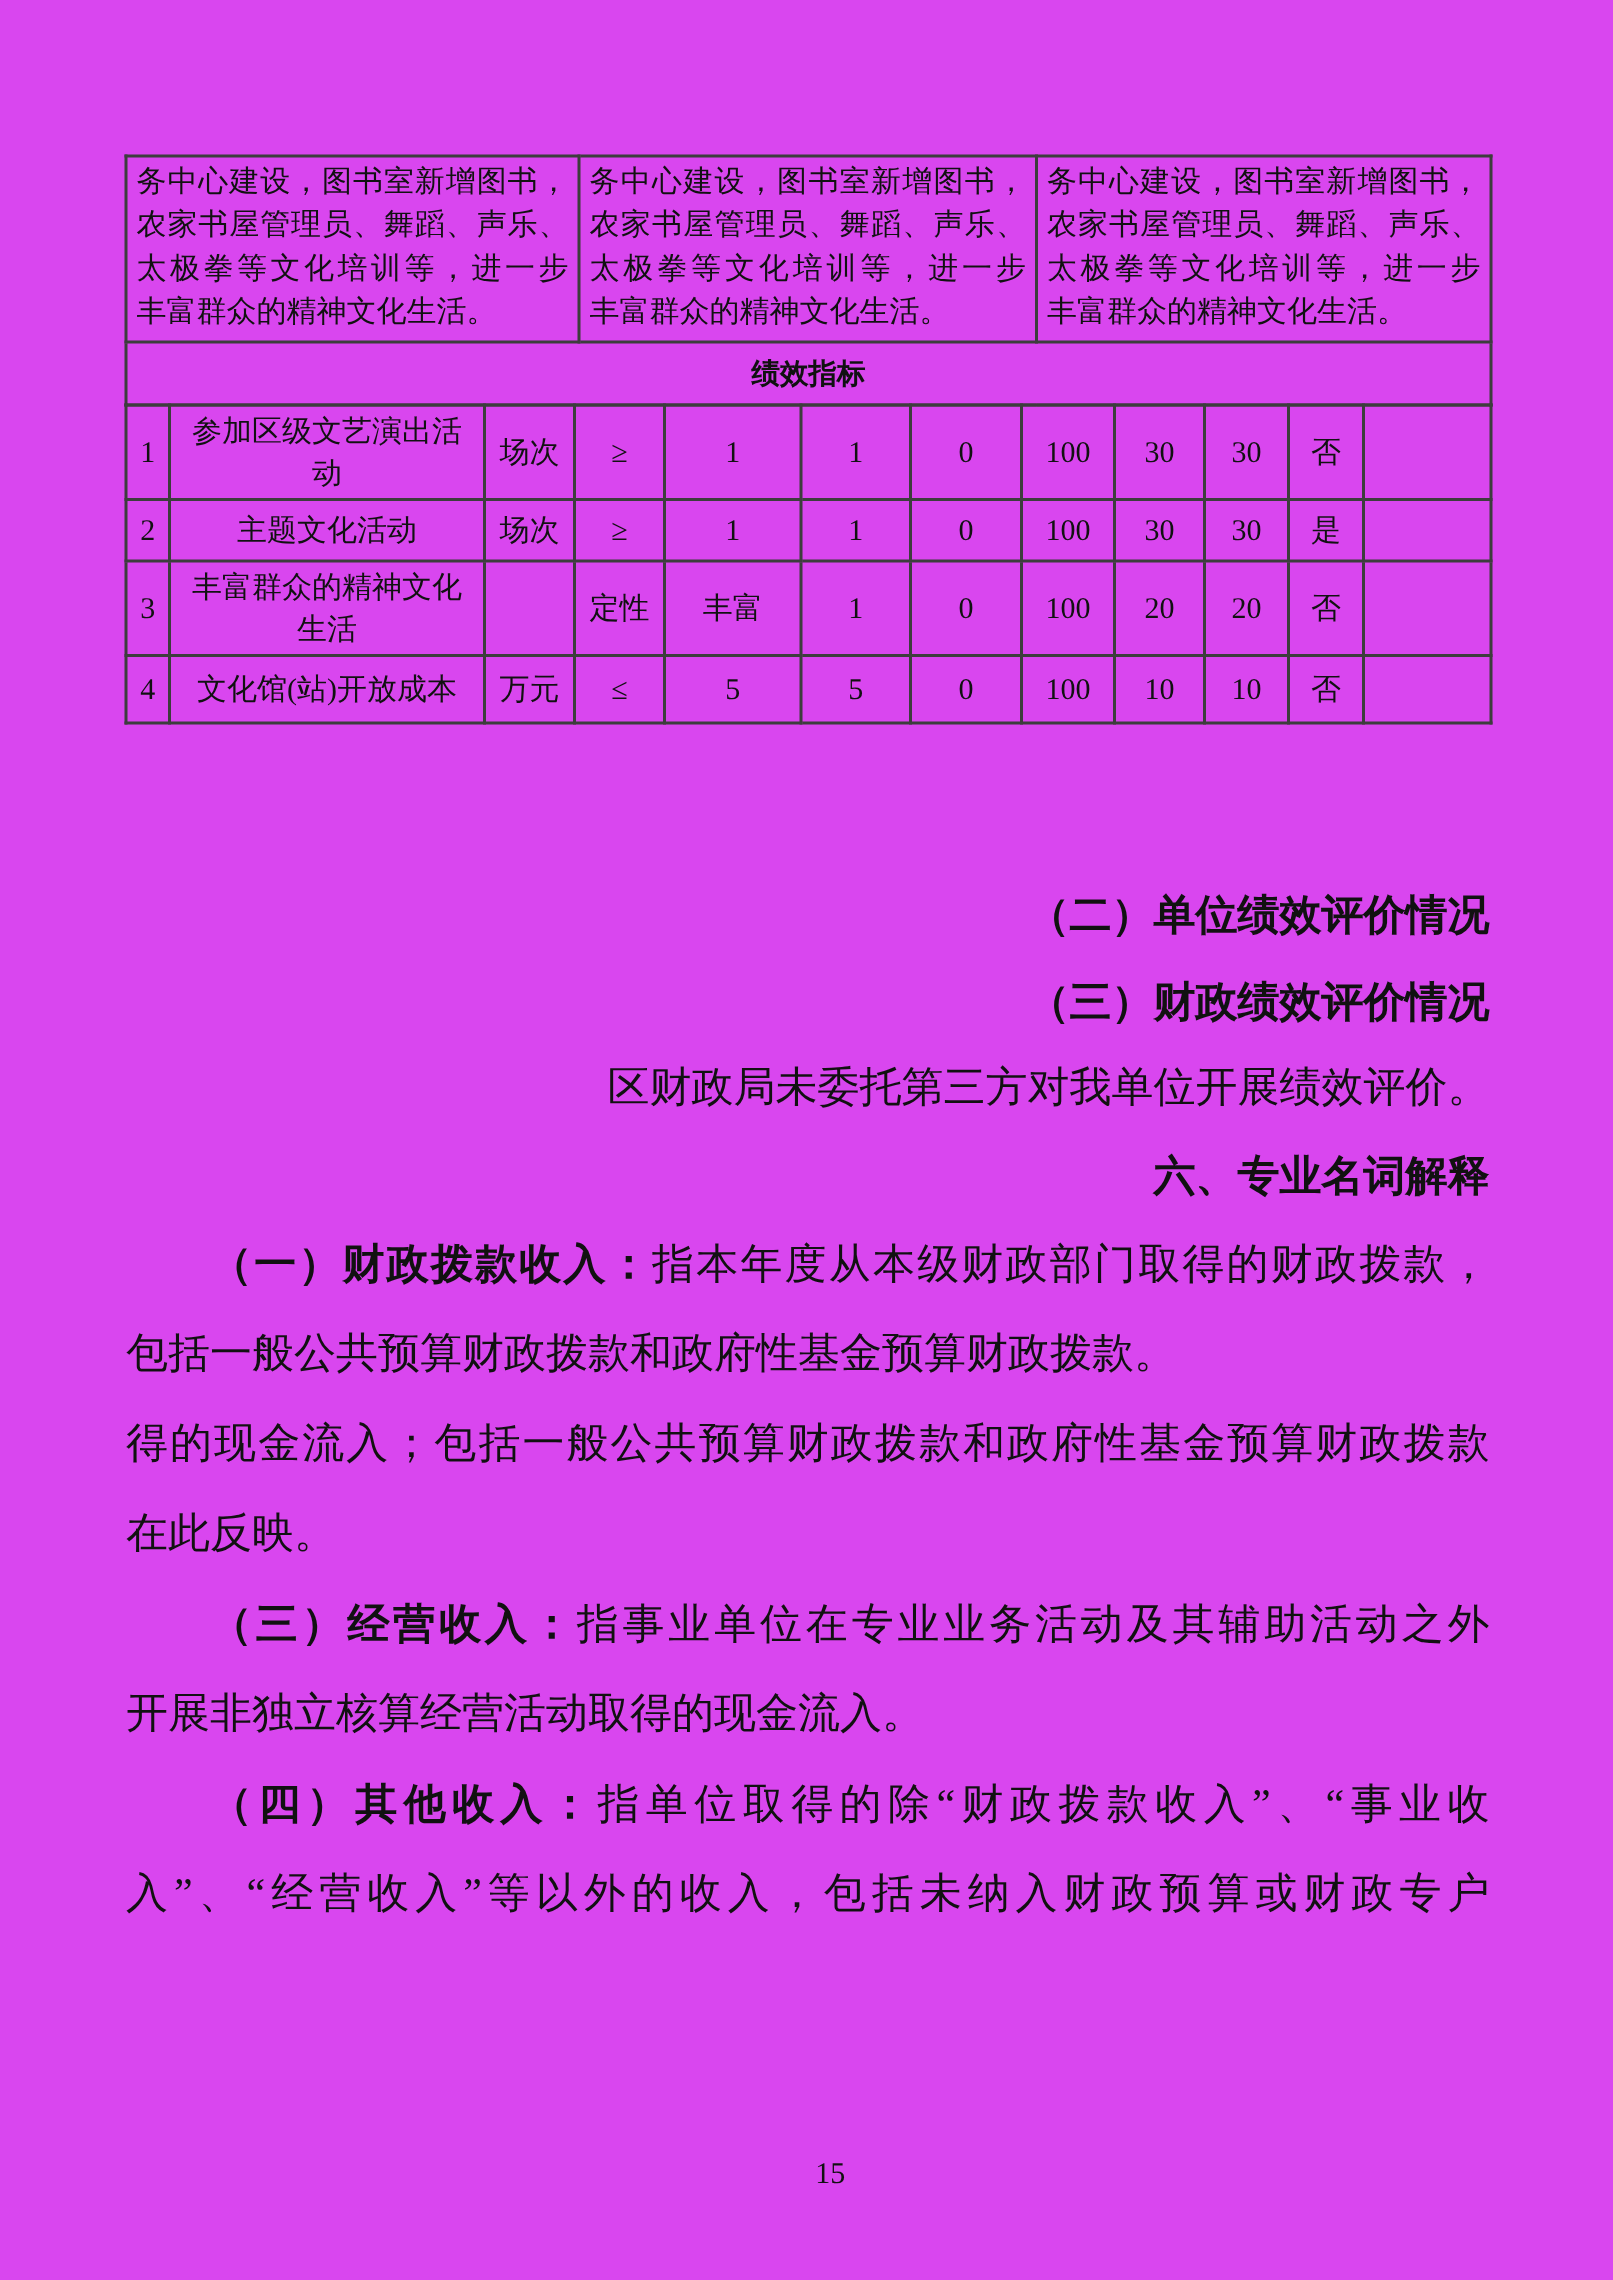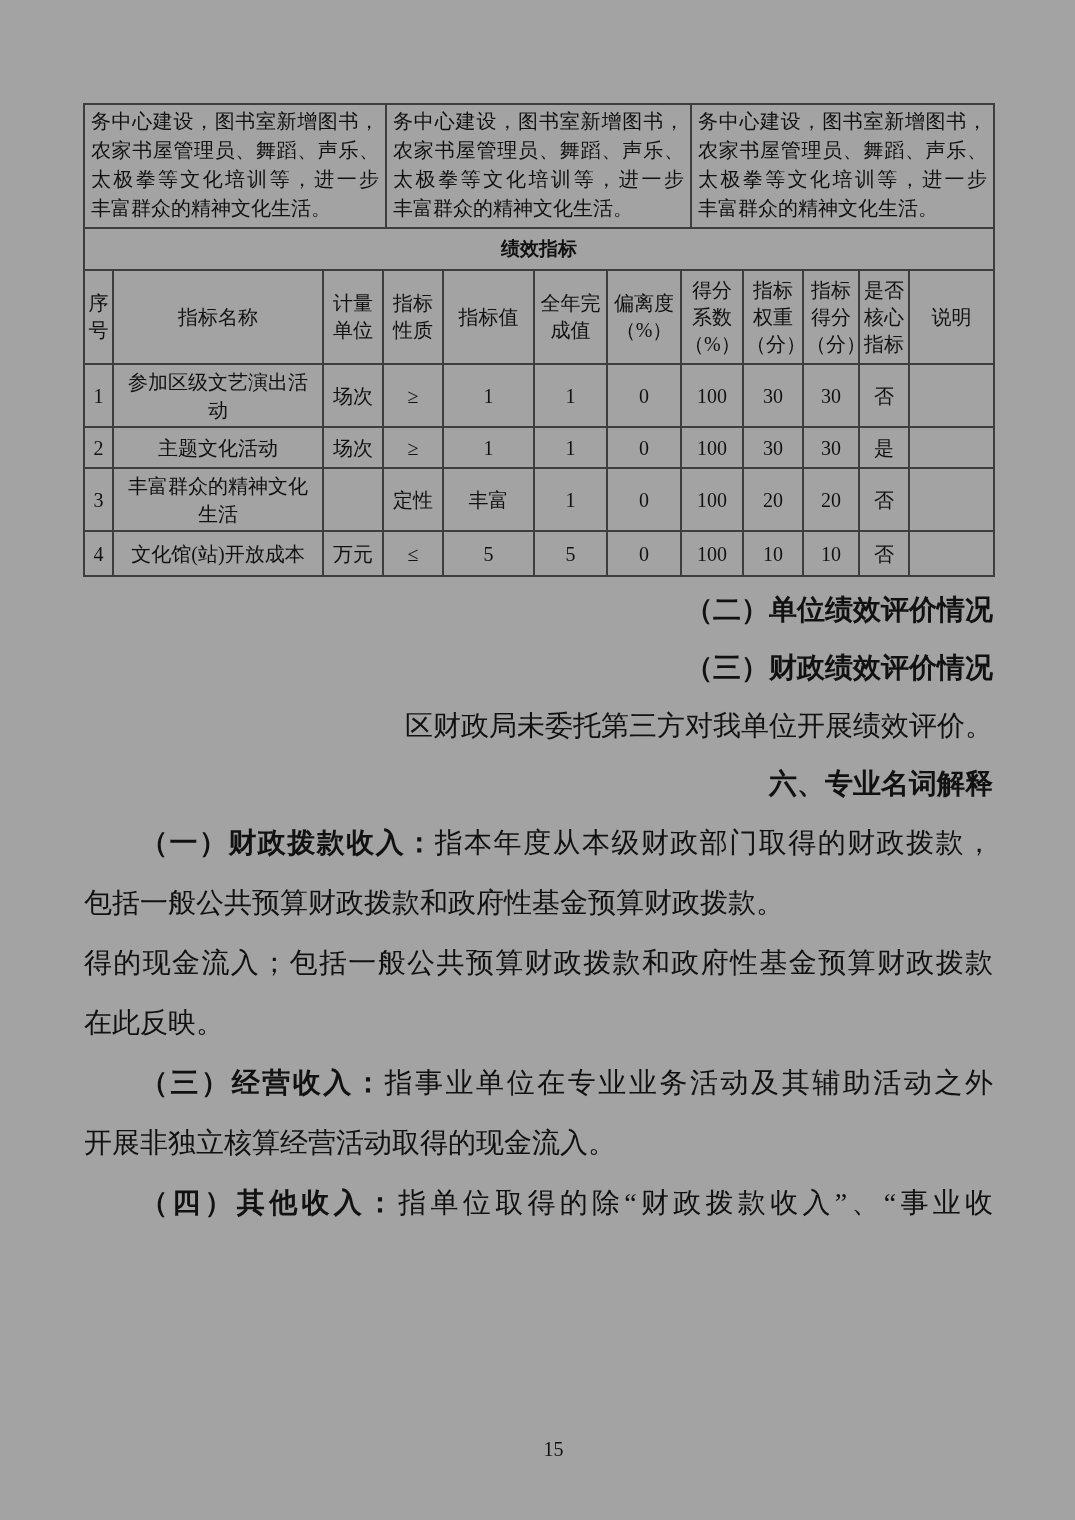--- a/index.html
+++ b/index.html
@@ -1,17 +1,17 @@
 <!DOCTYPE html>
 <html><head>
 <meta charset="utf-8">
 <style>
   html,body{margin:0;padding:0;background:#ffffff;}
   .page{
-    position:relative;width:1075px;height:1520px;background:#a3a3a3;
+    position:relative;width:1075px;height:1520px;background:#d946ef;
     font-family:"Liberation Serif",serif;color:#111111;overflow:hidden;
   }
   
   .tblwrap{position:absolute;left:83px;top:103px;width:910px;}
   table{border-collapse:collapse;table-layout:fixed;width:910px;}
   td{border:2px solid #3d3d3d;padding:0;font-weight:normal;vertical-align:middle;}
   
   td.cont{height:120px;vertical-align:top;padding:2px 6px 0 6px;}
   .contline{font-size:20px;line-height:29px;height:29px;text-align:justify;text-align-last:justify;}
   .contline.lastln{text-align-last:left;}
@@ -86,34 +86,20 @@
         <col style="width:91px">
           <col style="width:73px">
           <col style="width:74px">
           <col style="width:62px">
         <col style="width:60px">
           <col style="width:56px">
           <col style="width:50px">
           <col style="width:85px">
       </colgroup>
       <tbody>
-          <tr>
-        <td class="hdr">序号</td>
-        <td class="hdr">指标名称</td>
-        <td class="hdr">计量单位</td>
-        <td class="hdr">指标性质</td>
-        <td class="hdr">指标值</td>
-        <td class="hdr">全年完成值</td>
-        <td class="hdr">偏离度（%）</td>
-        <td class="hdr">得分系数（%）</td>
-        <td class="hdr">指标权重（分）</td>
-        <td class="hdr">指标得分（分）</td>
-        <td class="hdr">是否核心指标</td>
-        <td class="hdr">说明</td>
-      </tr>
       <tr class="r1">
         <td class="c">1</td>
         <td class="name">参加区级文艺演出活动</td>
         <td class="c">场次</td>
         <td class="c">≥</td>
         <td class="c">1</td>
         <td class="c">1</td>
         <td class="c">0</td>
         <td class="c">100</td>
         <td class="c">30</td>
@@ -176,16 +162,17 @@
     <div class="ln2 j i56"><span class="b">（一）财政拨款收入：</span><span>指本年度从本级财政部门取得的财政拨款，</span></div>
     <div class="ln2">包括一般公共预算财政拨款和政府性基金预算财政拨款。</div>
 
     <div class="ln2 j">得的现金流入；包括一般公共预算财政拨款和政府性基金预算财政拨款</div>
     <div class="ln2">在此反映。</div>
 
     <div class="ln2 j i56"><span class="b">（三）经营收入：</span><span>指事业单位在专业业务活动及其辅助活动之外</span></div>
     <div class="ln2">开展非独立核算经营活动取得的现金流入。</div>
 
     <div class="ln2 j i56"><span class="b">（四）其他收入：</span><span>指单位取得的除“财政拨款收入”、“事业收</span></div>
+    <div class="ln2 j">入”、“经营收入”等以外的收入，包括未纳入财政预算或财政专户</div>
   </div>
 
   <div class="pgnum">15</div>
 </div>
 
 </body></html>

